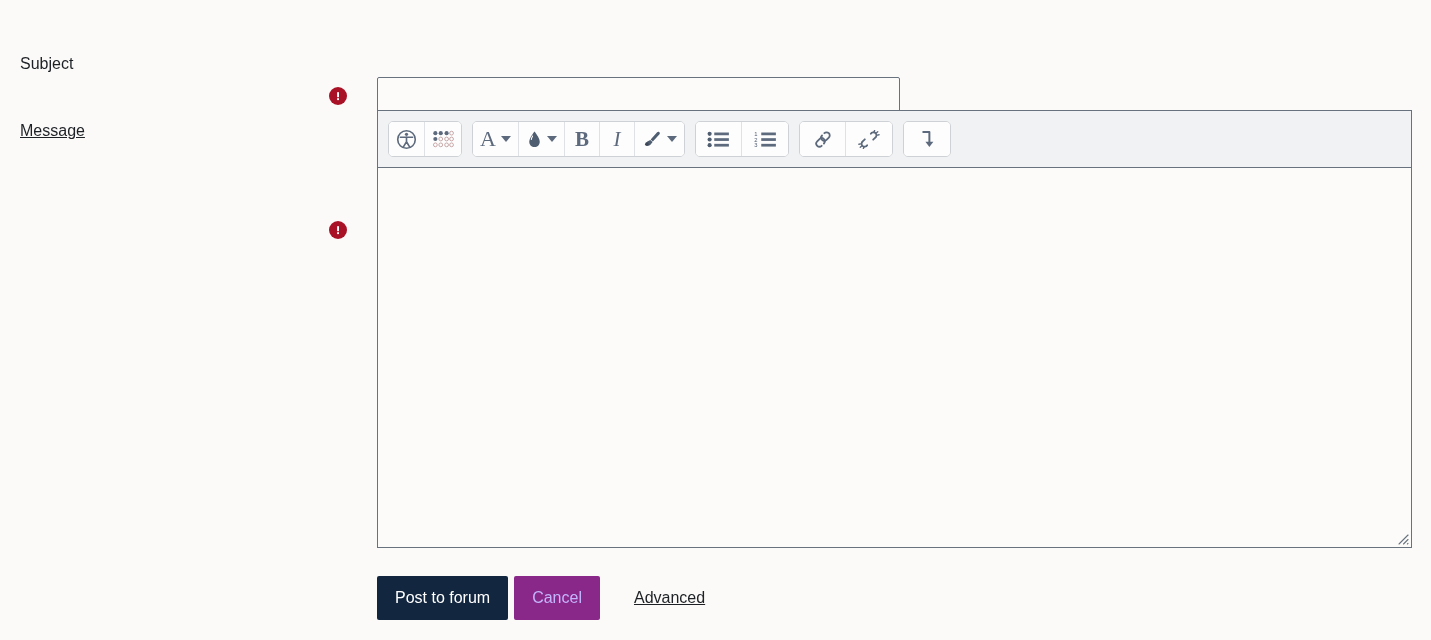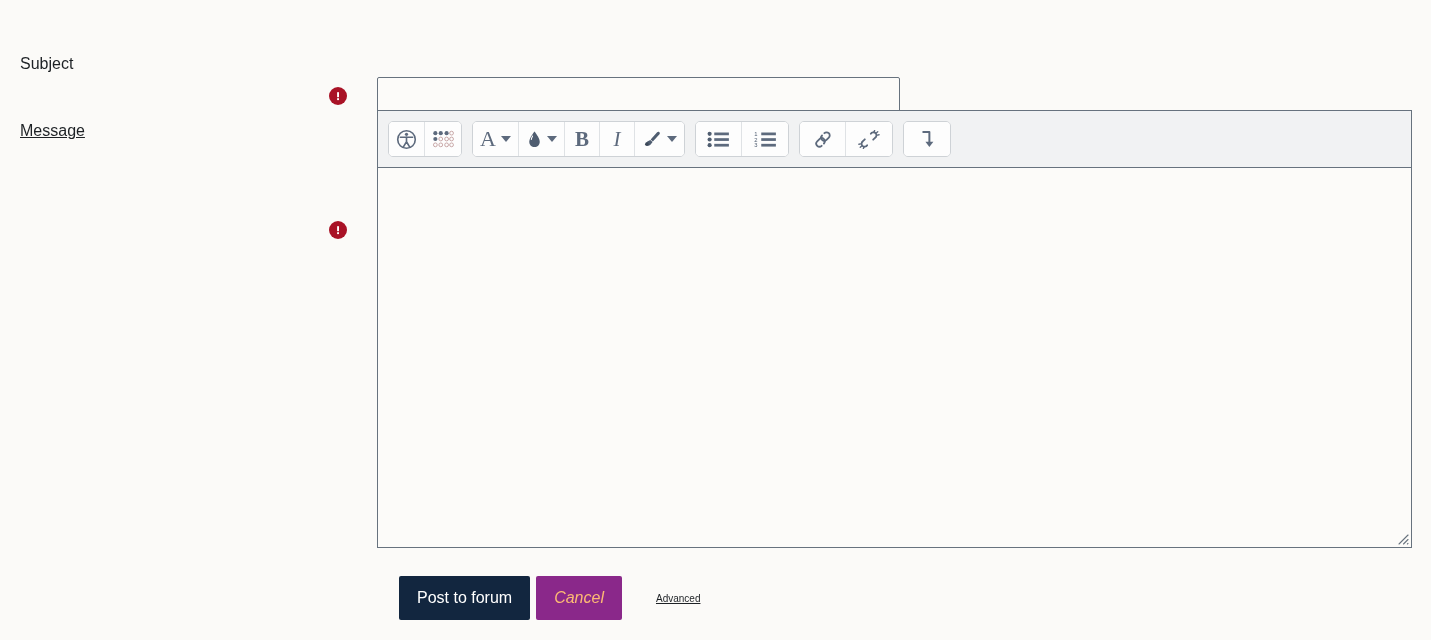--- a/index.html
+++ b/index.html
@@ -163,21 +163,21 @@
     position: absolute;
     right: 2px;
     bottom: 2px;
     width: 14px;
     height: 14px;
   }
 
   
   .actions {
     position: absolute;
-    left: 399px;
+    left: 377px;
     top: 576px;
     display: flex;
     align-items: center;
   }
   .btn {
     border: none;
     cursor: pointer;
     font-family: "Liberation Sans", sans-serif;
     font-size: 16px;
     line-height: 1;
@@ -187,28 +187,27 @@
     align-items: center;
     justify-content: center;
     border-radius: 2px;
   }
   .btn-primary {
     background: #12263f;
     color: #ffffff;
   }
   .btn-secondary {
     background: #8a288a;
-    color: #fdba74;
+    color: #c4b5fd;
     margin-left: 6px;
-    font-style: italic;
   }
   .link-advanced {
     margin-left: 34px;
     color: #1d2125;
-    font-size: 10px;
+    font-size: 16px;
     text-decoration: underline;
     cursor: pointer;
     font-family: "Liberation Sans", sans-serif;
   }
 </style>
 </head>
 <body>
 
 <div class="form-root">
 

